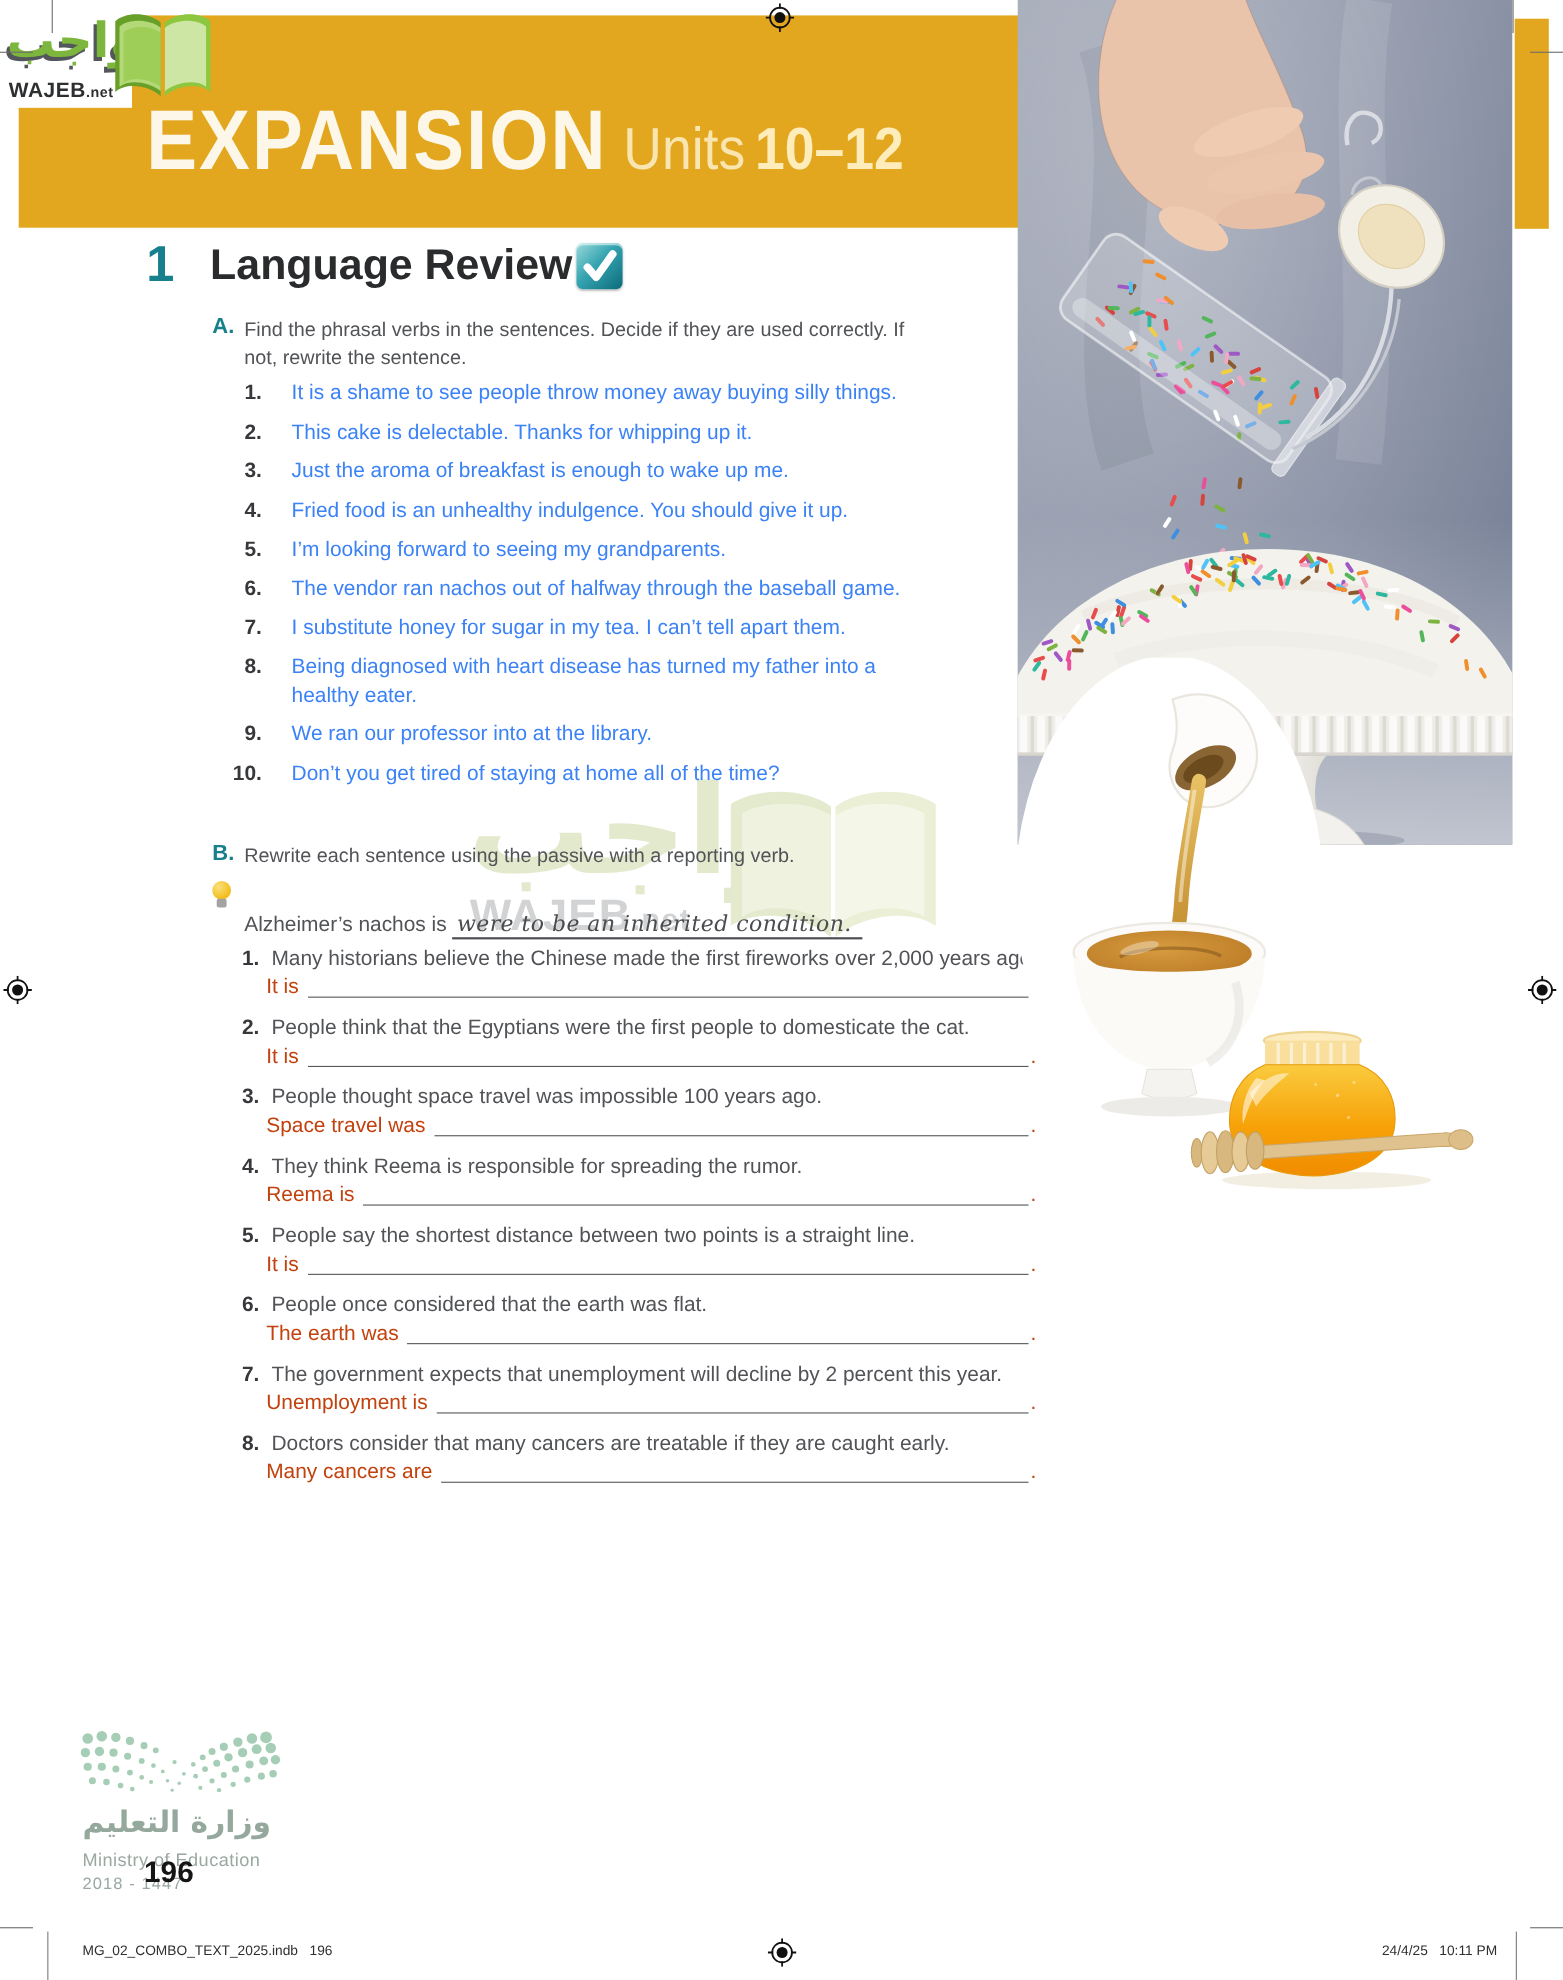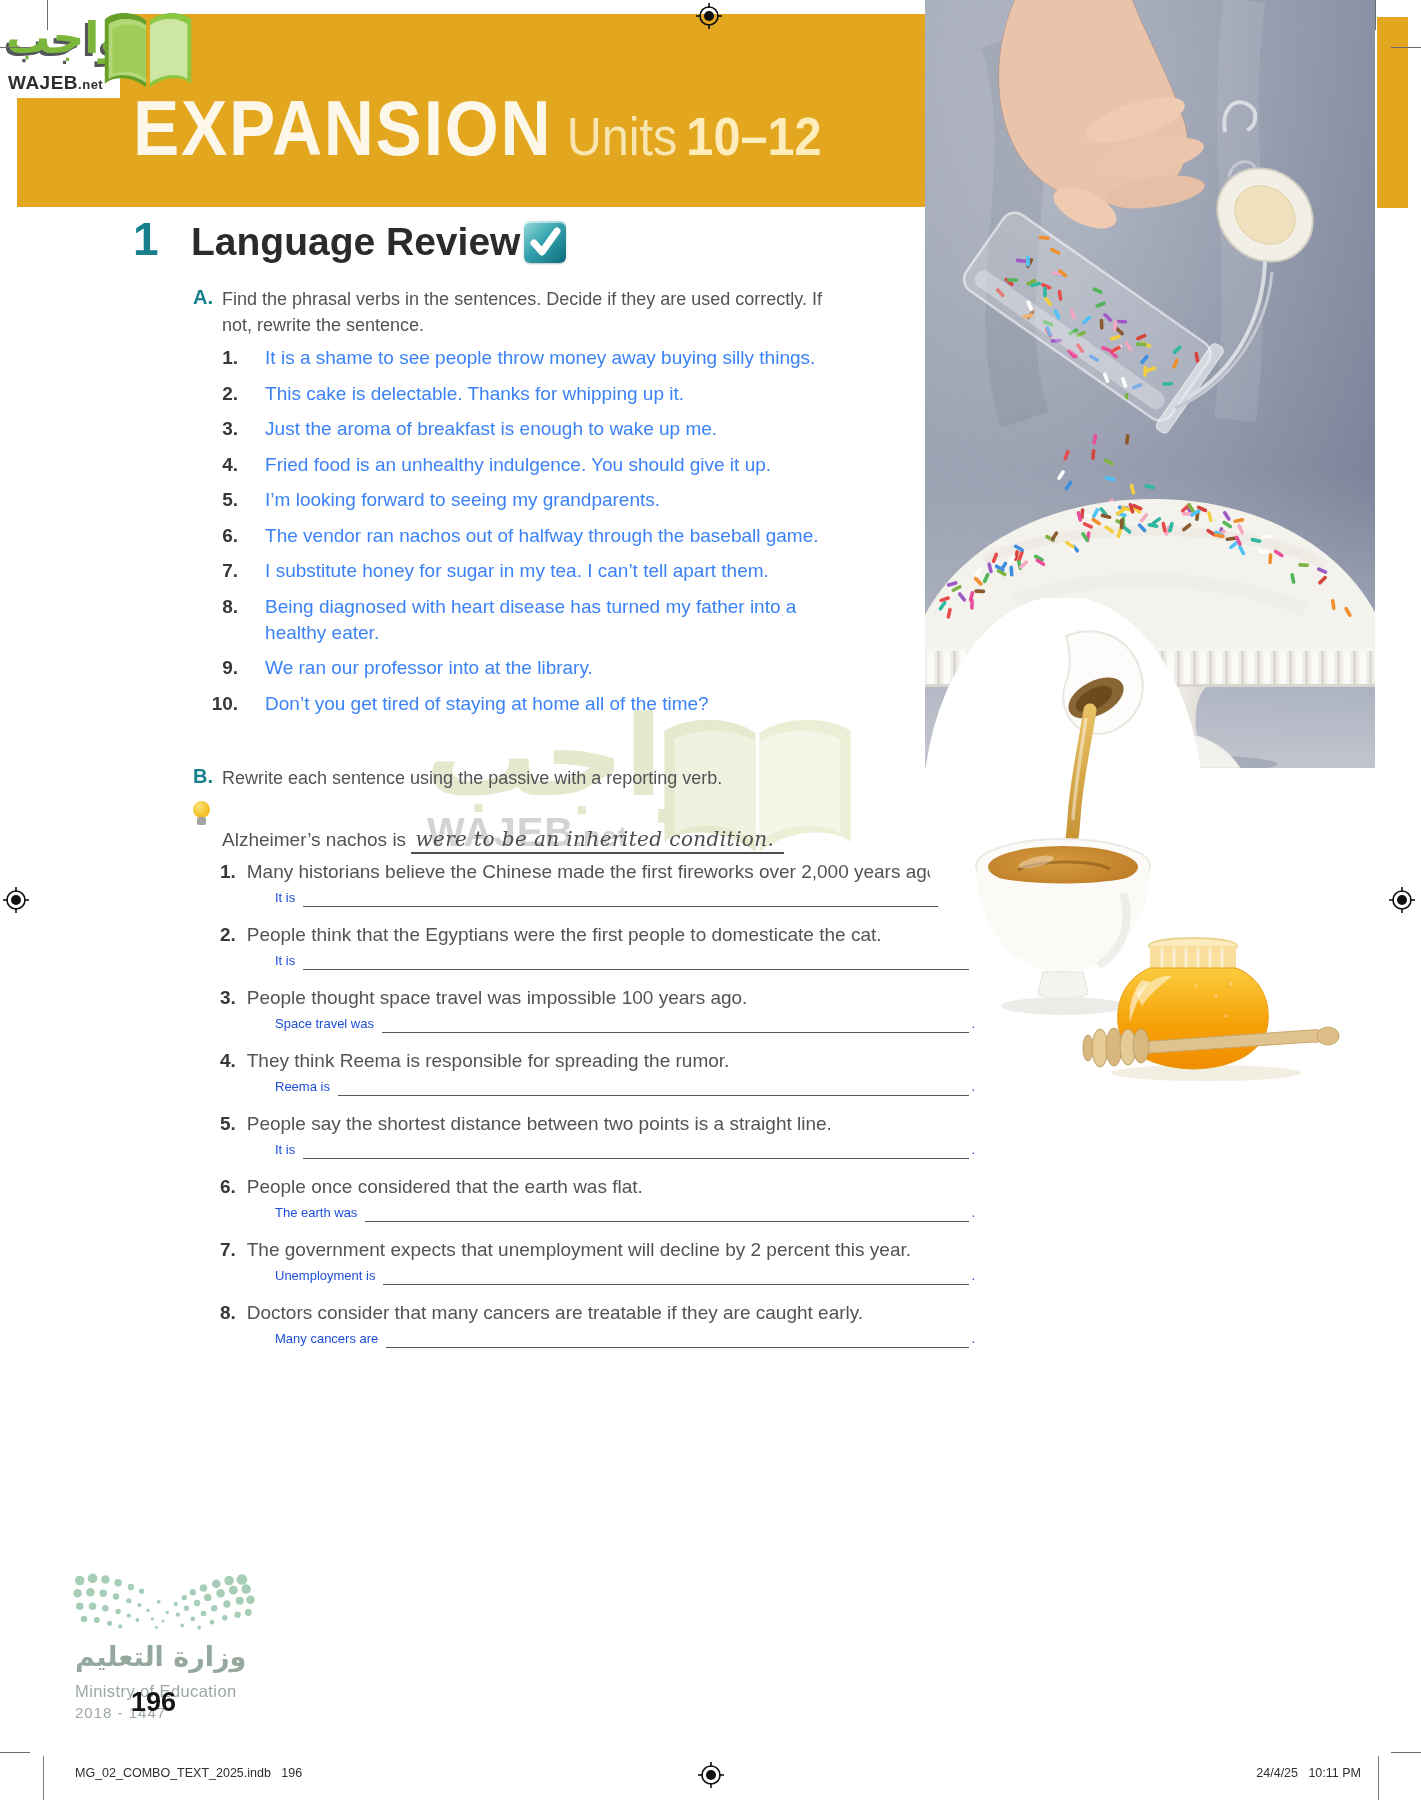--- a/index.html
+++ b/index.html
@@ -51,21 +51,21 @@
   .exB-example{position:absolute;left:193px;top:799px;display:flex;}
   .bulb-col{width:29px;padding-top:2px;}
   .ex-example-text{width:760px;font-size:19px;line-height:27px;color:#515357;}
   .script{font-family:"DejaVu Serif",serif;font-style:italic;font-size:20px;letter-spacing:.4px;color:#4B4C4F;
           border-bottom:2px solid #4E4F53;padding:0 10px 1px 4px;}
   .exB-items{position:absolute;left:193px;top:859px;width:760px;}
   .b-item{margin-bottom:11px;}
   .b-row1{display:flex;}
   .b-row1 .num{width:46px;text-align:right;font-weight:bold;color:#37383B;font-size:19px;line-height:26px;}
   .b-row1 .txt{margin-left:11px;width:760px;font-size:19px;line-height:26px;color:#515357;}
-  .b-row2{display:flex;margin-left:82px;width:700px;font-size:13px;line-height:26px;color:#1d4ed8;}
+  .b-row2{display:flex;margin-left:49px;width:700px;font-size:19px;line-height:26px;color:#c2410c;}
   .b-row2 .blank{flex:1;border-bottom:1.5px solid #55565A;margin:0 1px 4px 8px;}
   .b-row2 .dot{margin-left:1px;}
 
   
   .bulb{position:relative;width:17px;height:26px;}
   .bulb .glass{position:absolute;left:0;top:0;width:17px;height:17px;border-radius:50%;
                background:radial-gradient(circle at 35% 30%,#FBE07A,#F2BD1B 70%);}
   .bulb .base{position:absolute;left:4px;top:16px;width:9px;height:8px;border-radius:2px;background:#A3A3A1;}
 
   

